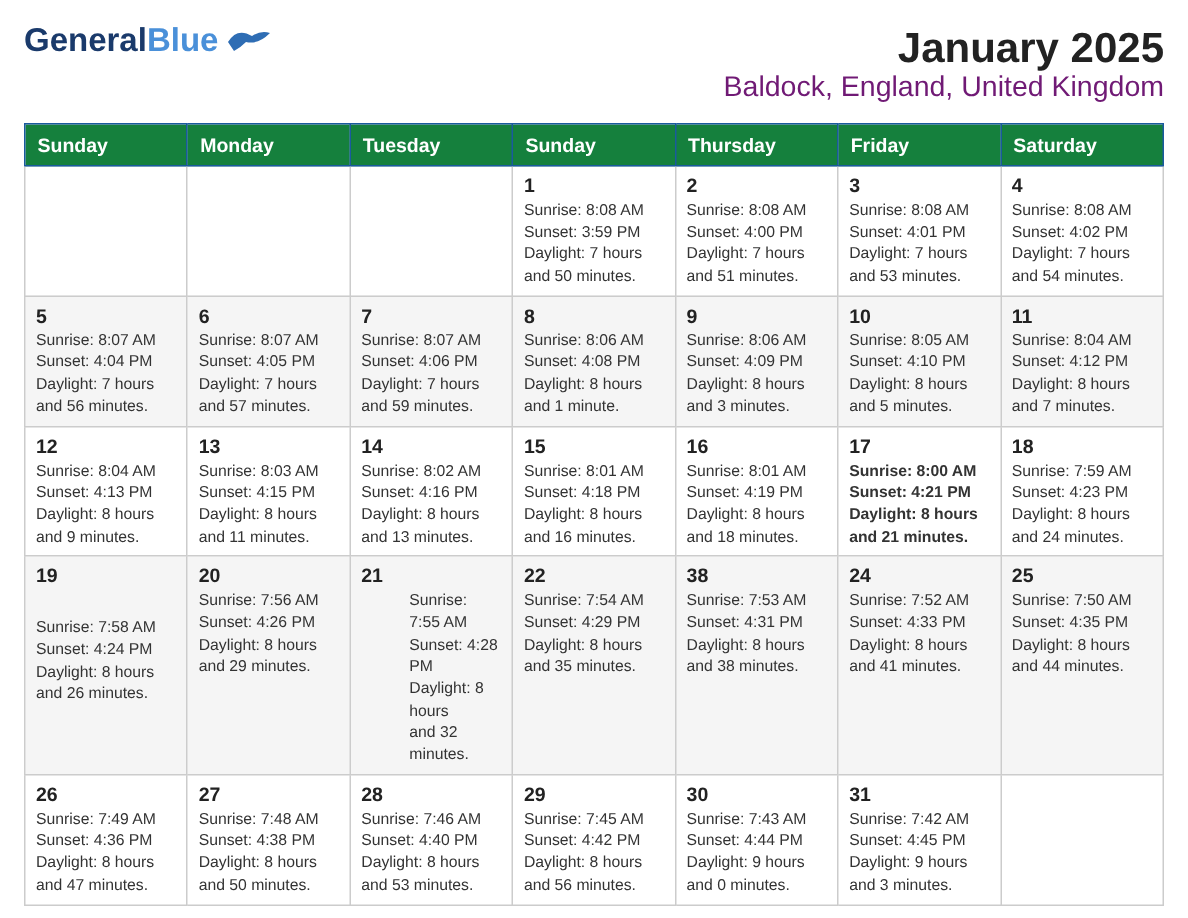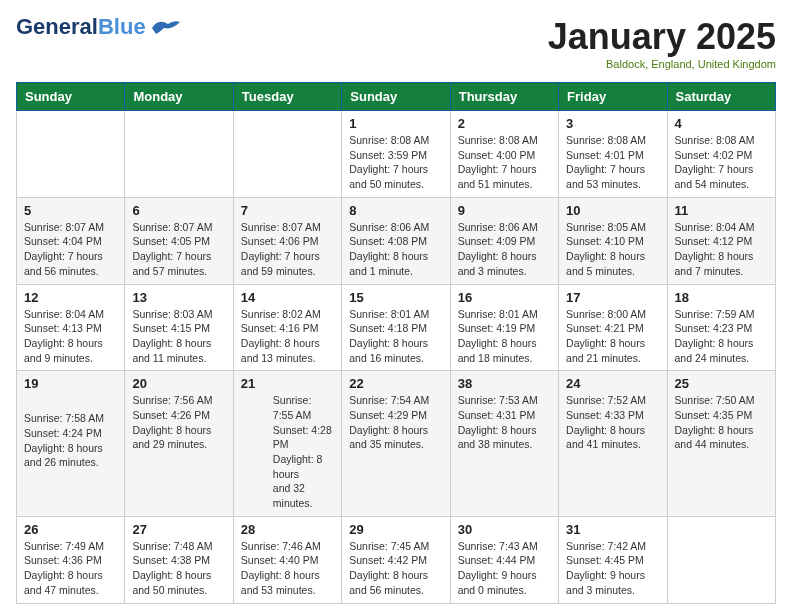--- a/index.html
+++ b/index.html
@@ -18,27 +18,27 @@
     }
     .logo {
       display: flex;
       flex-direction: column;
       align-items: center;
     }
     .title-area {
       text-align: right;
     }
     .month-title {
-      font-size: 36px;
+      font-size: 28px;
       font-weight: bold;
       color: #222;
     }
     .location {
-      font-size: 11px;
-      color: #4d7c0f;
+      font-size: 19px;
+      color: #701a75;
     }
     .calendar {
       width: 100%;
       border-collapse: collapse;
       border: 1px solid #ccc;
     }
     .calendar th {
       background: #15803d;
       color: #fff;
       font-size: 13px;
@@ -222,21 +222,21 @@
         </td>
         <td>
           <span class="day-num">16</span>
           <div class="day-info" style="white-space: pre-line;">Sunrise: 8:01 AM
 Sunset: 4:19 PM
 Daylight: 8 hours
 and 18 minutes.</div>
         </td>
         <td>
           <span class="day-num">17</span>
-          <div class="day-info" style="white-space: pre-line;">Sunrise: 8:00 AM
+          <div class="day-info" style="white-space: pre-line; font-weight: bold;">Sunrise: 8:00 AM
 Sunset: 4:21 PM
 Daylight: 8 hours
 and 21 minutes.</div>
         </td>
         <td>
           <span class="day-num">18</span>
           <div class="day-info" style="white-space: pre-line;">Sunrise: 7:59 AM
 Sunset: 4:23 PM
 Daylight: 8 hours
 and 24 minutes.</div>

